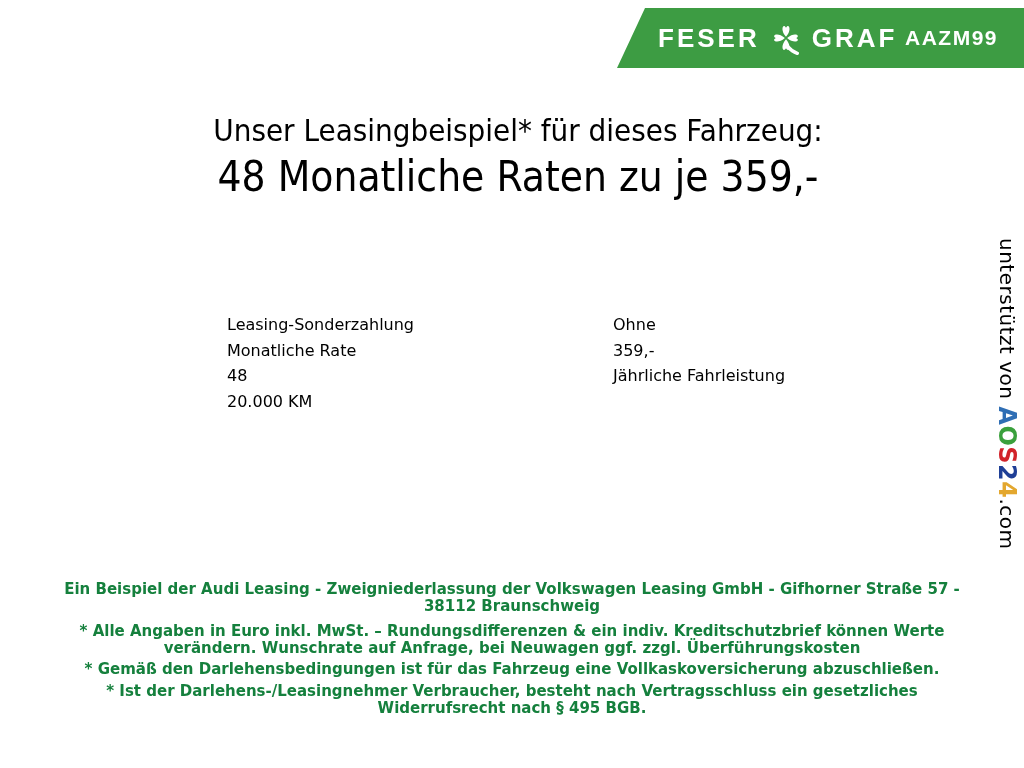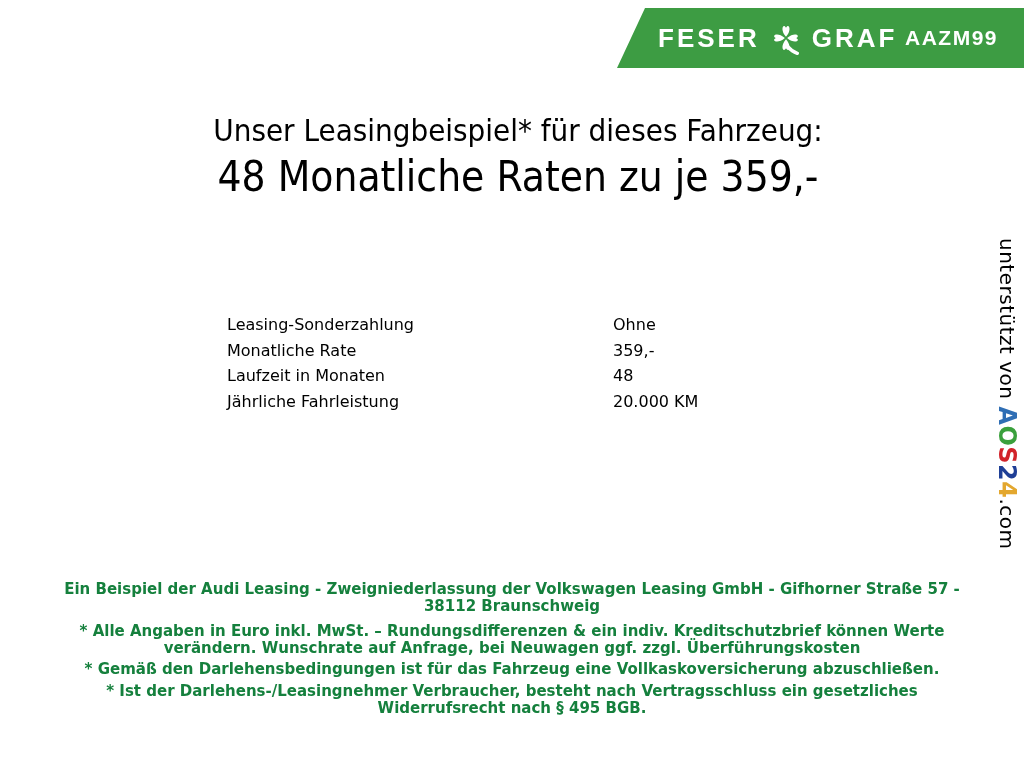--- a/index.html
+++ b/index.html
@@ -127,21 +127,20 @@
 <div class="title-block">
   <div class="title-line1">Unser Leasingbeispiel* für dieses Fahrzeug:</div>
   <div class="title-line2">48 Monatliche Raten zu je 359,-</div>
 </div>
 
 <div class="lease-table">
   <div>Leasing-Sonderzahlung</div>
   <div>Ohne</div>
   <div>Monatliche Rate</div>
   <div>359,-</div>
-  <div>Laufzeit in Monaten</div>
   <div>48</div>
   <div>Jährliche Fahrleistung</div>
   <div>20.000 KM</div>
 </div>
 
 <div class="vertical-credit">
   <span>unterstützt von </span><span class="aos-logo"><span style="color: rgb(47, 110, 180);">A</span><span style="color: rgb(58, 160, 60);">O</span><span style="color: rgb(210, 35, 42);">S</span><span style="color: rgb(31, 63, 150);">2</span><span style="color: rgb(227, 167, 46);">4</span></span><span class="aos-suffix">.com</span>
 </div>
 
 <div class="footer-disclaimer">

